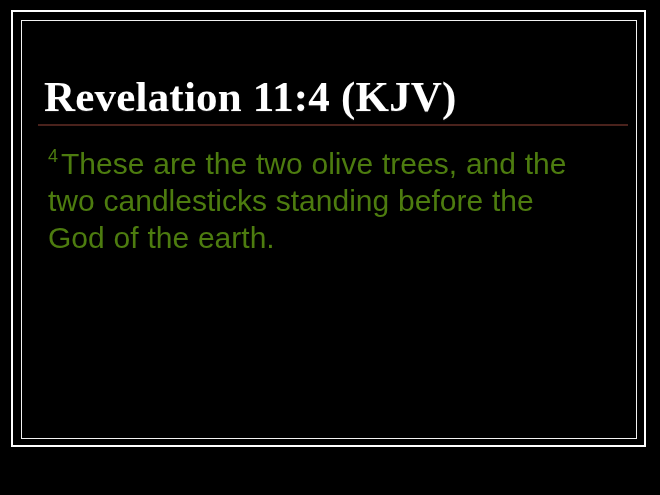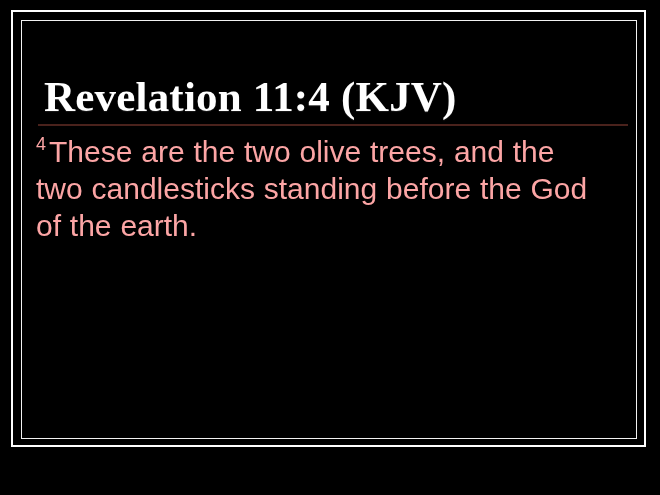--- a/index.html
+++ b/index.html
@@ -90,26 +90,26 @@
   }
 
   
   #verse-block {
     position: absolute;
     left: 14px;
     top: 112px;
     width: 572px;
   }
   #verse-text {
-    margin: 0;
+    margin: 12px;
     font-family: "Liberation Sans", sans-serif;
     font-weight: normal;
     font-size: 30px;
     line-height: 37px;
-    color: #fca5a5;
+    color: #4d7c0f;
     text-align: left;
     word-spacing: 0.5px;
   }
   #verse-number {
     font-size: 18px;
     vertical-align: super;
     line-height: 0;
     position: relative;
     top: -1px;
     padding-right: 3px;

